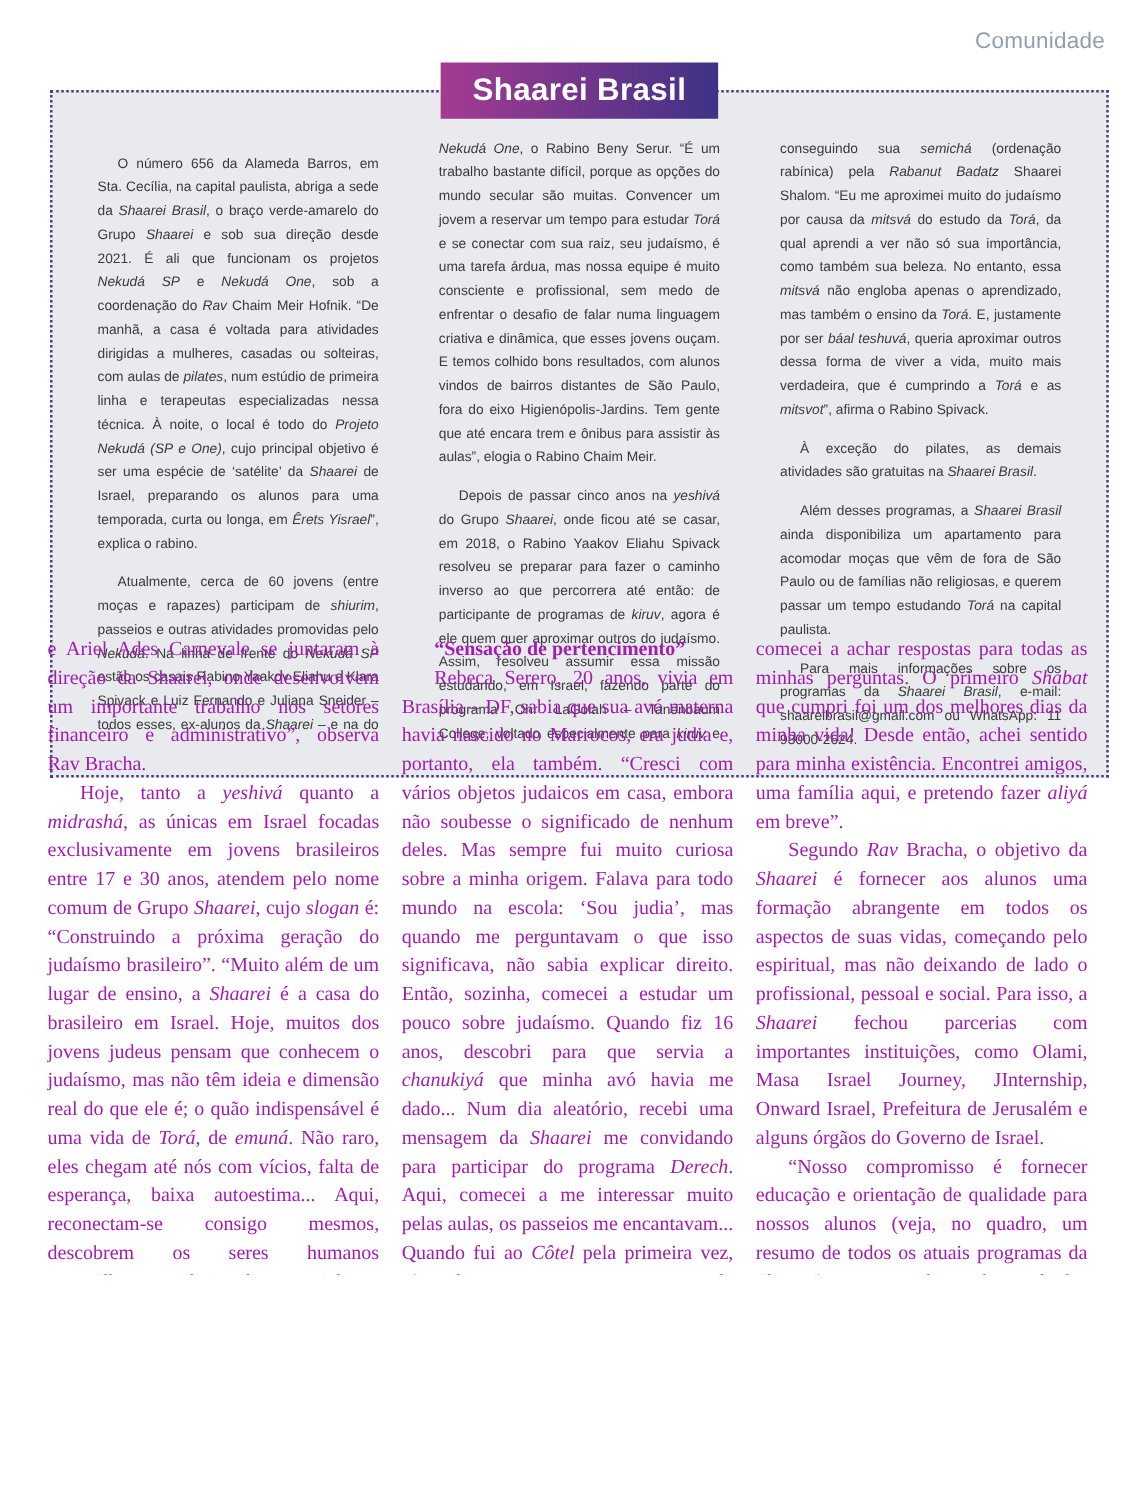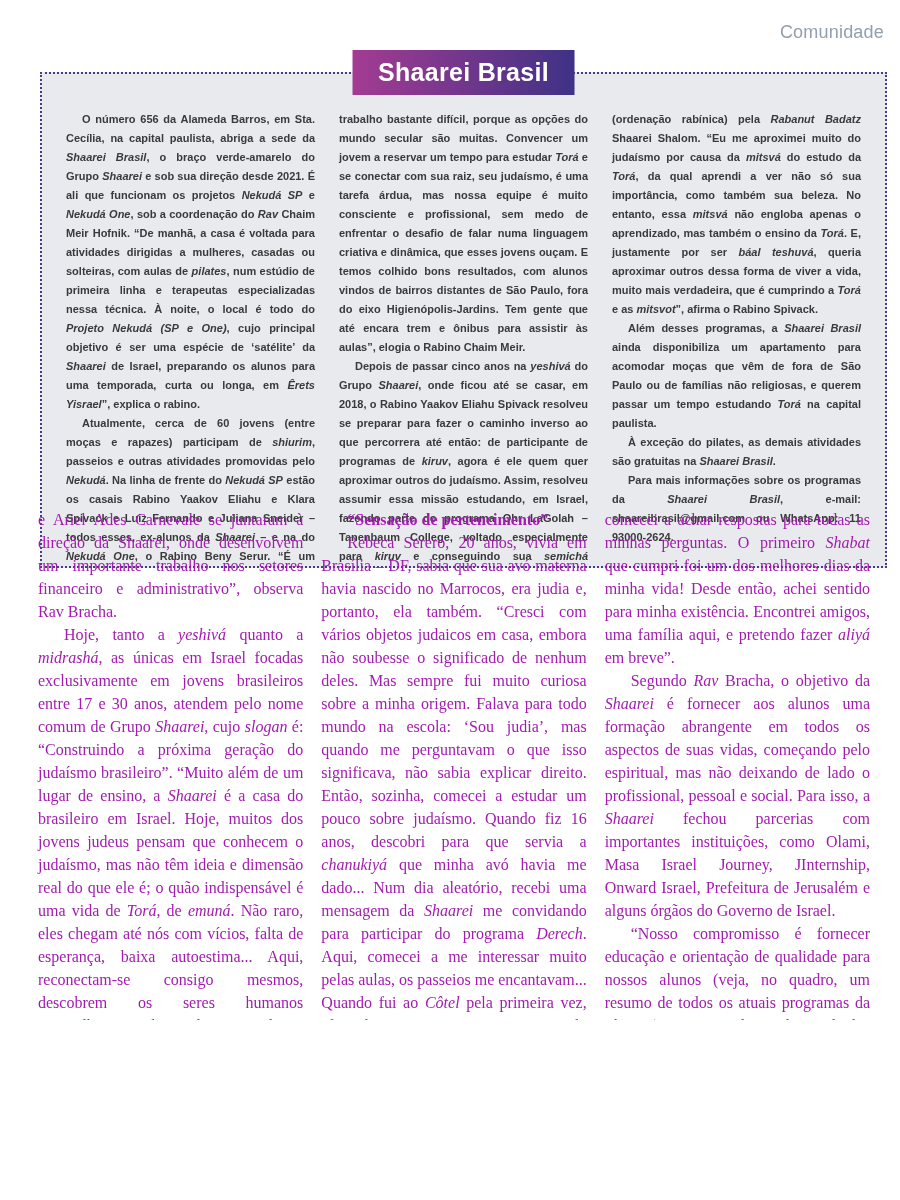--- a/index.html
+++ b/index.html
@@ -2,27 +2,27 @@
 <html lang="pt"><head>
 <meta charset="utf-8">
 <style>
   html,body{margin:0;padding:0;background:#ffffff;}
   .page{position:relative;width:900px;height:1020px;background:#ffffff;overflow:hidden;
         font-family:"Liberation Sans",sans-serif;border-radius:25px;}
   .section-label{position:absolute;top:22px;right:16px;font-size:18px;color:#91a0ac;
         letter-spacing:.2px;}
   
   .info-box{position:absolute;left:40px;top:72px;width:847px;box-sizing:border-box;
-        background:#e9eaed;border:2px dotted #463c8a;padding:36px 24px 0 24px;}
+        background:#e9eaed;border:2px dotted #463c8a;padding:36px 24px 18px 24px;}
   .info-box-title{position:absolute;left:50%;top:-24px;transform:translateX(-50%);
         background:linear-gradient(90deg,#a43b92,#3f3286);color:#ffffff;
         font-size:25px;font-weight:bold;padding:8px 26px;letter-spacing:.3px;white-space:nowrap;}
   .box-text{column-count:3;column-gap:24px;font-size:11px;line-height:19px;color:#3a393b;
         text-align:justify;}
-  .box-p{margin:0;text-indent:16px;font-weight:bold;}
+  .box-p{margin:12px;text-indent:16px;}
   .box-p i{font-style:italic;}
   
   .article{position:absolute;left:38px;top:508px;width:832px;display:flex;gap:18px;
         font-family:"Liberation Serif","DejaVu Serif",serif;color:#a21caf;}
   .article-col{width:268px;font-size:16px;line-height:23px;text-align:justify;}
   .body-p{margin:0;text-indent:26px;}
   .body-p.noindent{text-indent:0;}
   .body-h{margin:0;font-size:16px;line-height:23px;font-weight:bold;text-indent:26px;}
   .body-h:not(:first-child){margin-top:21px;}
   
@@ -43,22 +43,22 @@
 <div class="page">
 
   <div class="section-label" style="color: rgb(145, 160, 172);">Comunidade</div>
 
   <div class="info-box" style="border-color: rgb(70, 60, 138); background: rgb(233, 234, 237);">
     <div class="info-box-title" style="background: linear-gradient(90deg, rgb(164, 59, 146), rgb(63, 50, 134));">Shaarei Brasil</div>
     <div class="box-text">
         <p class="box-p">O número 656 da Alameda Barros, em Sta. Cecília, na capital paulista, abriga a sede da <i>Shaarei Brasil</i>, o braço verde-amarelo do Grupo <i>Shaarei</i> e sob sua direção desde 2021. É ali que funcionam os projetos <i>Nekudá SP</i> e <i>Nekudá One</i>, sob a coordenação do <i>Rav</i> Chaim Meir Hofnik. “De manhã, a casa é voltada para atividades dirigidas a mulheres, casadas ou solteiras, com aulas de <i>pilates</i>, num estúdio de primeira linha e terapeutas especializadas nessa técnica. À noite, o local é todo do <i>Projeto Nekudá (SP e One)</i>, cujo principal objetivo é ser uma espécie de ‘satélite’ da <i>Shaarei</i> de Israel, preparando os alunos para uma temporada, curta ou longa, em <i>Êrets Yisrael</i>”, explica o rabino.</p>
         <p class="box-p">Atualmente, cerca de 60 jovens (entre moças e rapazes) participam de <i>shiurim</i>, passeios e outras atividades promovidas pelo <i>Nekudá</i>. Na linha de frente do <i>Nekudá SP</i> estão os casais Rabino Yaakov Eliahu e Klara Spivack e Luiz Fernando e Juliana Sneider – todos esses, ex-alunos da <i>Shaarei</i> – e na do <i>Nekudá One</i>, o Rabino Beny Serur. “É um trabalho bastante difícil, porque as opções do mundo secular são muitas. Convencer um jovem a reservar um tempo para estudar <i>Torá</i> e se conectar com sua raiz, seu judaísmo, é uma tarefa árdua, mas nossa equipe é muito consciente e profissional, sem medo de enfrentar o desafio de falar numa linguagem criativa e dinâmica, que esses jovens ouçam. E temos colhido bons resultados, com alunos vindos de bairros distantes de São Paulo, fora do eixo Higienópolis-Jardins. Tem gente que até encara trem e ônibus para assistir às aulas”, elogia o Rabino Chaim Meir.</p>
         <p class="box-p">Depois de passar cinco anos na <i>yeshivá</i> do Grupo <i>Shaarei</i>, onde ficou até se casar, em 2018, o Rabino Yaakov Eliahu Spivack resolveu se preparar para fazer o caminho inverso ao que percorrera até então: de participante de programas de <i>kiruv</i>, agora é ele quem quer aproximar outros do judaísmo. Assim, resolveu assumir essa missão estudando, em Israel, fazendo parte do programa Ohr LaGolah – Tanenbaum College, voltado especialmente para <i>kiruv</i> e conseguindo sua <i>semichá</i> (ordenação rabínica) pela <i>Rabanut Badatz</i> Shaarei Shalom. “Eu me aproximei muito do judaísmo por causa da <i>mitsvá</i> do estudo da <i>Torá</i>, da qual aprendi a ver não só sua importância, como também sua beleza. No entanto, essa <i>mitsvá</i> não engloba apenas o aprendizado, mas também o ensino da <i>Torá</i>. E, justamente por ser <i>báal teshuvá</i>, queria aproximar outros dessa forma de viver a vida, muito mais verdadeira, que é cumprindo a <i>Torá</i> e as <i>mitsvot</i>”, afirma o Rabino Spivack.</p>
+        <p class="box-p">À exceção do pilates, as demais atividades são gratuitas na <i>Shaarei Brasil</i>.</p>
         <p class="box-p">Além desses programas, a <i>Shaarei Brasil</i> ainda disponibiliza um apartamento para acomodar moças que vêm de fora de São Paulo ou de famílias não religiosas, e querem passar um tempo estudando <i>Torá</i> na capital paulista.</p>
-        <p class="box-p">À exceção do pilates, as demais atividades são gratuitas na <i>Shaarei Brasil</i>.</p>
         <p class="box-p">Para mais informações sobre os programas da <i>Shaarei Brasil</i>, e-mail: shaareibrasil@gmail.com ou WhatsApp: 11 93000-2624.</p>
       </div>
   </div>
 
   <div class="article">
     <div class="article-col">
         <p class="body-p noindent">e Ariel Ades Carnevale se juntaram à direção da Shaarei, onde desenvolvem um importante trabalho nos setores financeiro e administrativo”, observa Rav Bracha.</p>
         <p class="body-p">Hoje, tanto a <i>yeshivá</i> quanto a <i>midrashá</i>, as únicas em Israel focadas exclusivamente em jovens brasileiros entre 17 e 30 anos, atendem pelo nome comum de Grupo <i>Shaarei</i>, cujo <i>slogan</i> é: “Construindo a próxima geração do judaísmo brasileiro”. “Muito além de um lugar de ensino, a <i>Shaarei</i> é a casa do brasileiro em Israel. Hoje, muitos dos jovens judeus pensam que conhecem o judaísmo, mas não têm ideia e dimensão real do que ele é; o quão indispensável é uma vida de <i>Torá</i>, de <i>emuná</i>. Não raro, eles chegam até nós com vícios, falta de esperança, baixa autoestima... Aqui, reconectam-se consigo mesmos, descobrem os seres humanos maravilhosos e cheios de potencial que são, despertam a identidade judaica, que passa a ser algo bastante significativo na vida deles e, de quebra, exploram as belezas de Êrets Yisrael, em passeios inesquecíveis”, diz <i>Rav</i> Bracha.</p>
       </div>
     <div class="article-col">

